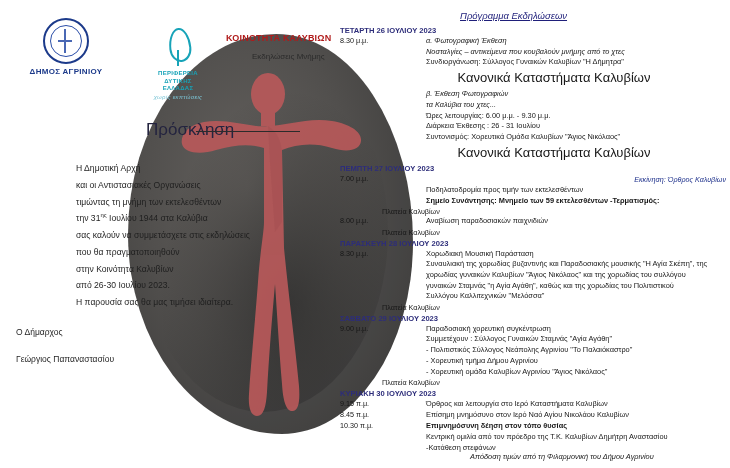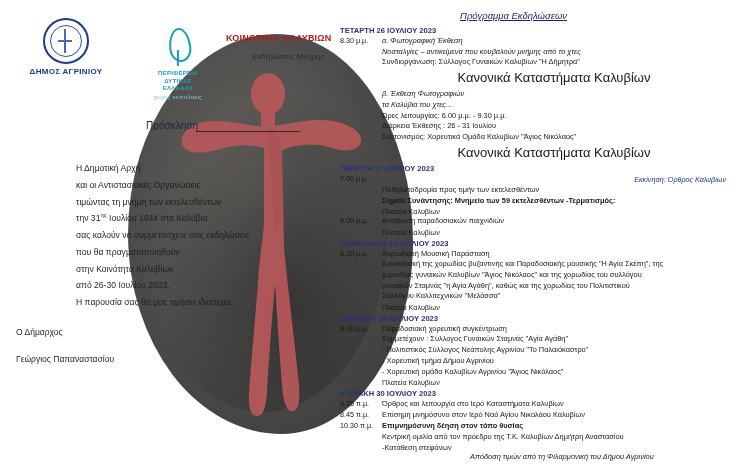--- a/index.html
+++ b/index.html
@@ -119,21 +119,21 @@
     position: absolute; left: 226px; top: 33px;
     font-size: 9px; font-weight: bold; color: #b01b1b;
     letter-spacing: .2px;
   }
   #memory-events {
     position: absolute; left: 252px; top: 52px;
     font-size: 8px; color: #2b2b2b;
   }
   #invitation-word {
     position: absolute; left: 138px; top: 120px;
-    font-size: 10px; color: #24243f; padding-left: 8px;
+    font-size: 17px; color: #24243f; padding-left: 8px;
   }
   #invitation-rule {
     position: absolute; left: 196px; top: 131px;
     width: 104px; height: 1px; background: #2b2b2b;
   }
   #invitation-body {
     position: absolute; left: 76px; top: 160px;
     width: 250px;
     font-size: 8.6px;
     line-height: 1.95;
@@ -170,21 +170,21 @@
     align-items: flex-start;
     line-height: 1.45;
     margin-bottom: 0.5px;
   }
   .entry .time {
     width: 42px;
     flex: 0 0 42px;
     color: #171717;
     font-size: 7.2px;
   }
-  .entry .lines { flex: 1 1 auto; }
+  .entry .lines { flex: 1 1 auto; margin-left: 44px; }
   .ln2 { display: block; }
   .bold { font-weight: bold; }
   .ital { font-style: italic; }
   .bi { font-weight: normal; font-style: italic; }
   .blue { color: #1c2f8a; }
   .center-note {
     text-align: center;
     margin: 2px 0 4px 42px;
     font-size: 13px;
   }

